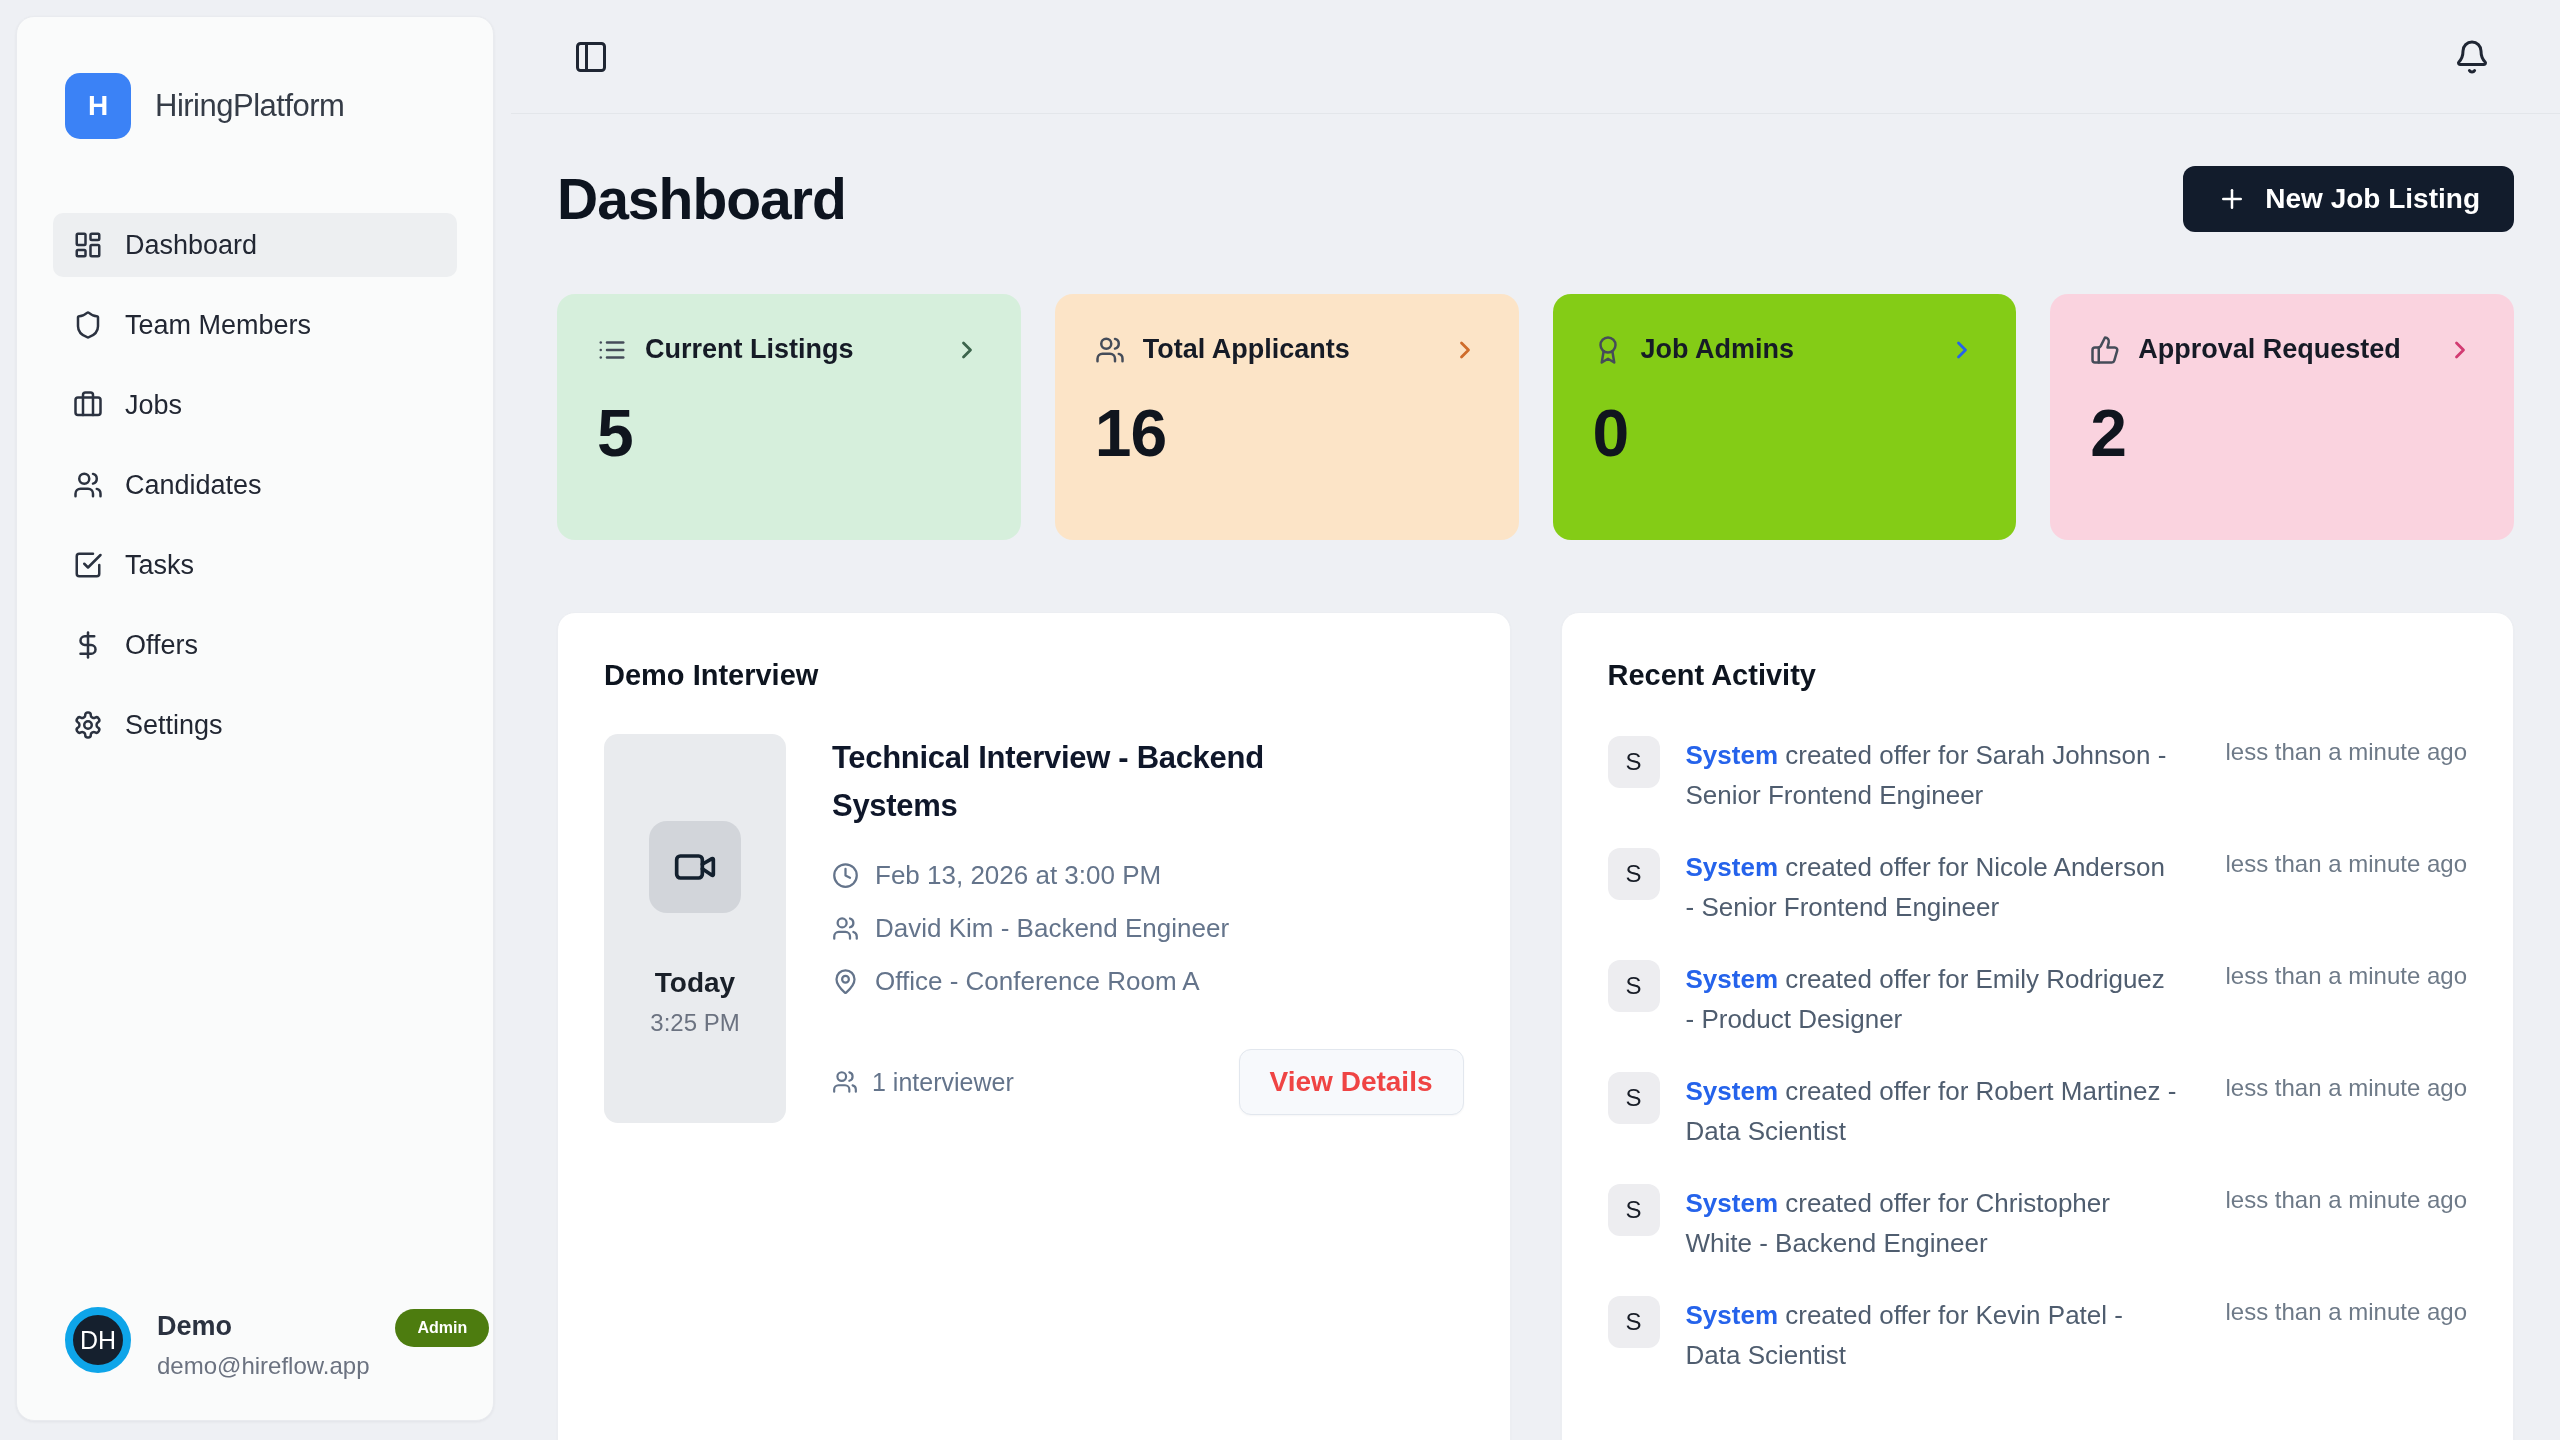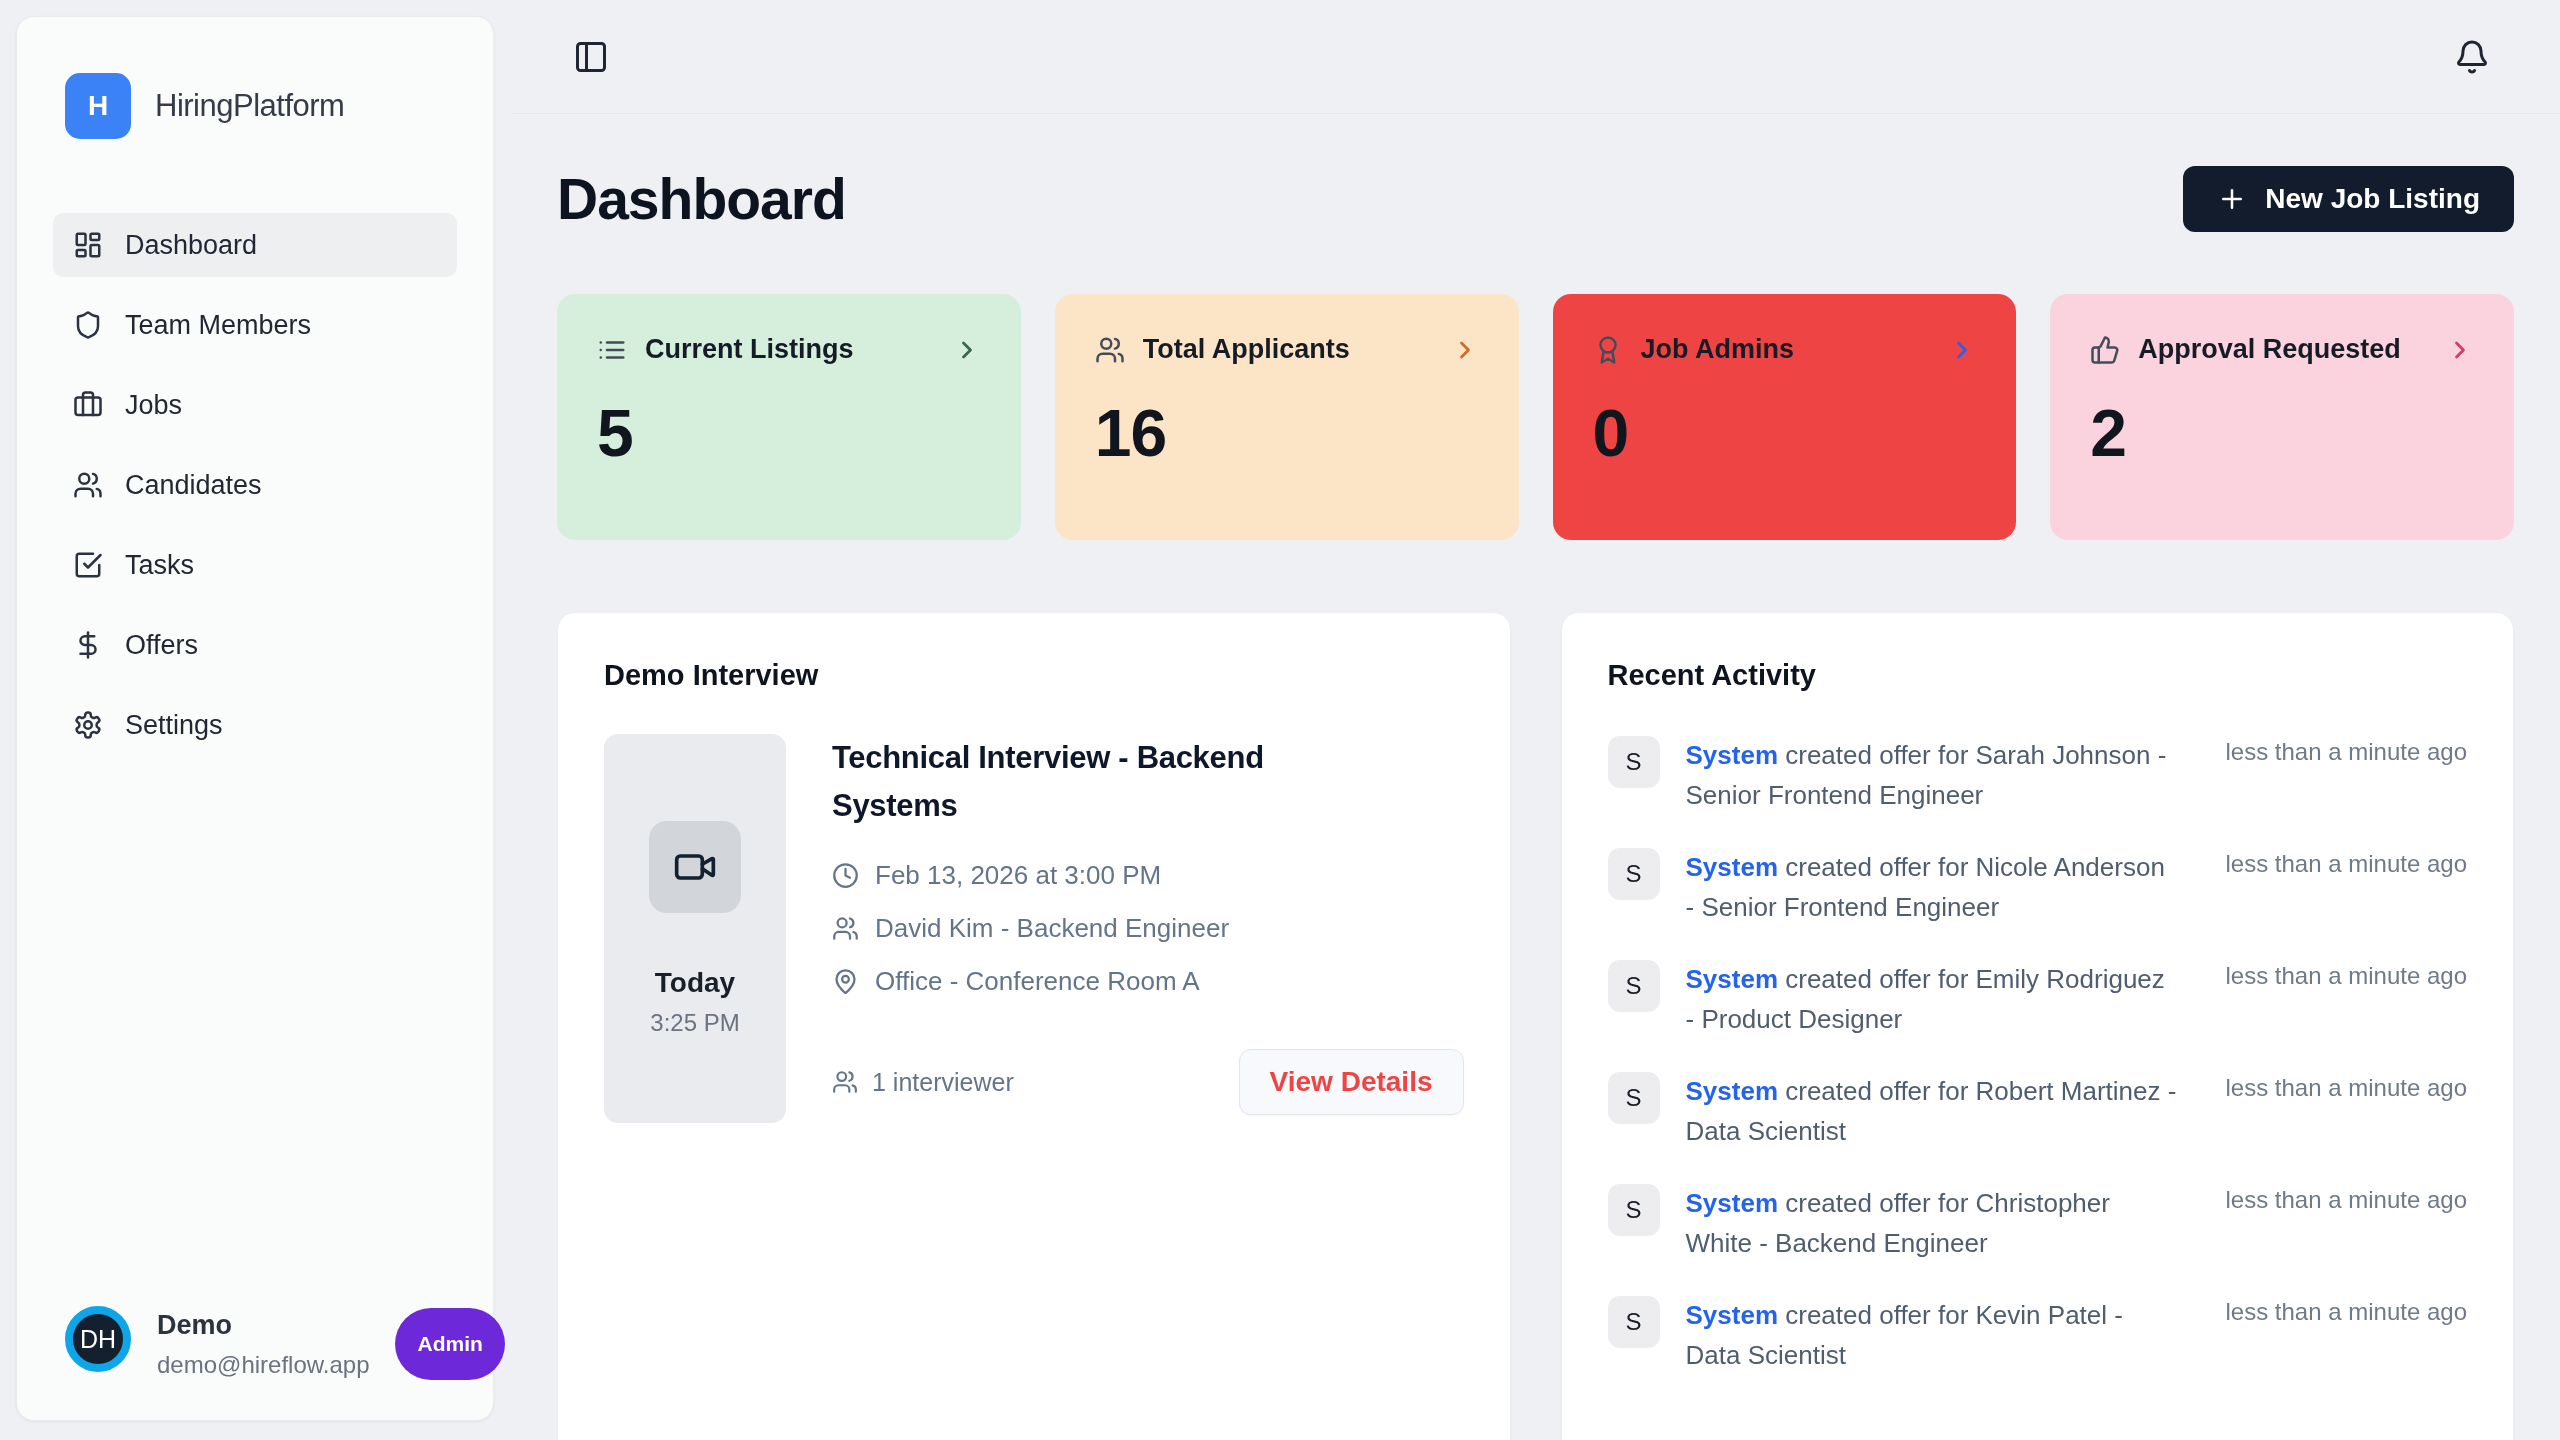--- a/index.html
+++ b/index.html
@@ -33,22 +33,22 @@
   .user-row { margin-top:auto; display:flex; align-items:flex-start; gap:26px; padding-left:12px; cursor:pointer; }
   .avatar {
     width:66px; height:66px; border-radius:50%; background:#15202e; color:#fff;
     border:8px solid #0ea5e9; display:flex; align-items:center; justify-content:center;
     font-size:25px; flex:none;
   }
   .user-info { display:flex; flex-direction:column; gap:10px; padding-top:4px; }
   .user-name { font-size:27px; font-weight:bold; color:#2b3240; }
   .user-email { font-size:24px; color:#6b7280; }
   .role-badge {
-    margin-left:auto; background:#6d28d9; color:#fff; font-size:21px; font-weight:bold;
-    padding:24px 22px; border-radius:999px; margin-top:2px;
+    margin-left:auto; background:#4d7c0f; color:#fff; font-size:16px; font-weight:bold;
+    padding:10px 22px; border-radius:999px; margin-top:2px;
   }
 
   
   .main { position:absolute; left:511px; top:0; right:0; bottom:0; display:flex; flex-direction:column; }
   .topbar {
     height:114px; flex:none; display:flex; align-items:center;
     padding:0 70px 0 62px; border-bottom:1px solid #e3e6ea;
   }
   .icon-btn { background:none; border:none; cursor:pointer; color:#1f2633; display:flex; align-items:center; }
   .icon-btn svg { width:36px; height:36px; }
@@ -61,21 +61,21 @@
     display:flex; align-items:center; gap:18px; background:#121c2c; color:#fff;
     border:none; border-radius:12px; height:66px; padding:0 34px; font-size:28px;
     font-weight:600; cursor:pointer; font-family:inherit;
   }
   .primary-btn svg { width:30px; height:30px; }
 
   .stats { margin-top:62px; display:grid; grid-template-columns:repeat(4,1fr); gap:34px; }
   .stat-card { border-radius:18px; padding:40px 40px 46px; height:246px; cursor:pointer; }
   .stat-card.c-green  { background:#d6efdc; } .stat-card.c-green  .chev { color:#3c654c; }
   .stat-card.c-orange { background:#fce4c7; } .stat-card.c-orange .chev { color:#cf6c2b; }
-  .stat-card.c-blue   { background:#ef4444; } .stat-card.c-blue   .chev { color:#2563eb; }
+  .stat-card.c-blue   { background:#84cc16; } .stat-card.c-blue   .chev { color:#2563eb; }
   .stat-card.c-pink   { background:#fad3df; } .stat-card.c-pink   .chev { color:#d23b72; }
   .stat-head { display:flex; align-items:center; gap:18px; }
   .stat-head .icn { width:30px; height:30px; color:#454c59; flex:none; }
   .stat-label { font-size:27px; font-weight:600; color:#161b26; }
   .stat-head .chev { margin-left:auto; width:28px; height:28px; }
   .stat-value { margin-top:30px; font-size:66px; font-weight:800; color:#10151e; letter-spacing:-1px; }
 
   .panels { margin-top:72px; display:grid; grid-template-columns:1fr 1fr; gap:50px; }
   .panel {
     background:#fff; border:1px solid #eceef2; border-radius:18px;

